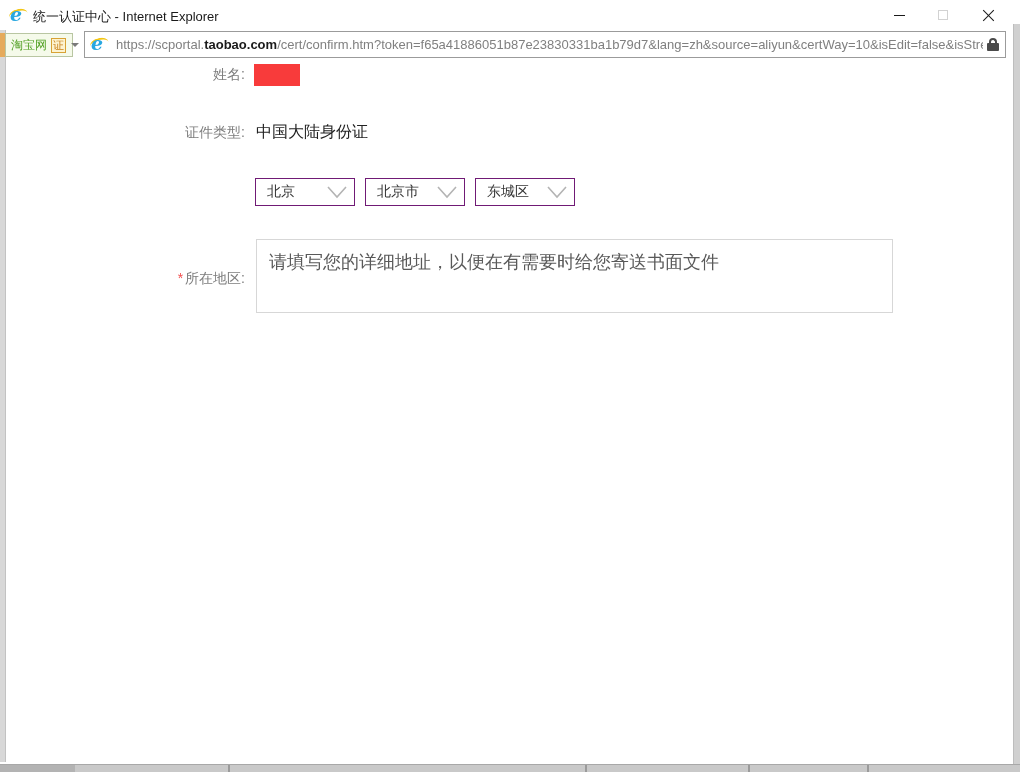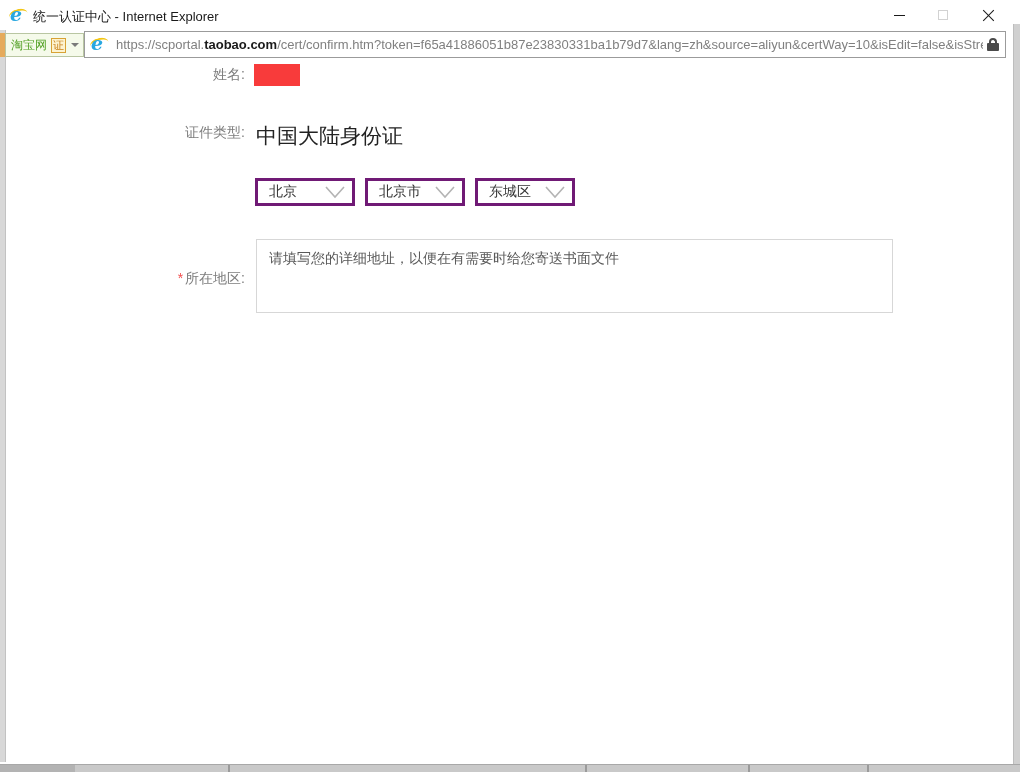--- a/index.html
+++ b/index.html
@@ -45,21 +45,21 @@
   .glyph-max { width: 10px; height: 10px; border: 1px solid #d2d2d2; background: #fff; }
   .glyph-close { position: relative; width: 12px; height: 12px; }
   .glyph-close:before, .glyph-close:after {
     content: ""; position: absolute; left: 5px; top: -1px; width: 1px; height: 15px; background: #1a1a1a;
   }
   .glyph-close:before { transform: rotate(45deg); }
   .glyph-close:after { transform: rotate(-45deg); }
 
   
   .parent-tab {
-    position: absolute; left: 5px; top: 33px; width: 79px; height: 24px;
+    position: absolute; left: 5px; top: 33px; width: 68px; height: 24px;
     background: #f5faea; border: 1px solid #b9c6a2;
     display: flex; align-items: center; padding: 0 4px 0 5px;
   }
   .parent-tab .site { font-size: 12px; color: #52a024; white-space: nowrap; }
   .cert-badge {
     margin-left: 4px; font-size: 11px; line-height: 13px; color: #c9821c;
     background: #fdf3d0; border: 1px solid #d8a235; padding: 0 1px;
   }
   .tab-caret {
     margin-left: 5px; width: 0; height: 0;
@@ -82,36 +82,36 @@
   }
   .lock-icon .body { position: absolute; left: 0; top: 5px; width: 12px; height: 8px; background: #4a4a4a; border-radius: 1px; }
 
   
   .form-label {
     position: absolute; left: 60px; width: 185px; text-align: right;
     font-size: 14px; color: #7d7d7d; white-space: nowrap;
   }
   .req { color: #f24d4d; margin-right: 2px; font-size: 14px; }
   .redacted-name { position: absolute; left: 254px; top: 64px; width: 46px; height: 22px; background: #f83b3b; }
-  .cert-type-value { position: absolute; left: 256px; top: 122px; font-size: 21px; color: #222222; text-align: right; }
+  .cert-type-value { position: absolute; left: 256px; top: 122px; font-size: 16px; color: #222222; text-align: right; }
 
   .region-select {
     position: absolute; top: 178px; width: 100px; height: 28px;
-    border: 3px solid #701a75; background: #ffffff;
+    border: 1px solid #701a75; background: #ffffff;
     display: flex; align-items: center; justify-content: space-between;
     padding: 0 6px 0 11px; cursor: default;
   }
   .region-select .val { font-size: 14px; color: #333333; }
   .chev { width: 22px; height: 14px; }
 
   .detail-textarea {
     position: absolute; left: 256px; top: 239px; width: 637px; height: 74px;
     border: 1px solid #d7d7d7; resize: none; outline: none;
     font-family: "Liberation Sans", "DejaVu Sans", sans-serif;
-    font-size: 14px; color: #333333; padding: 10px 12px; background: #fff;
+    font-size: 18px; color: #333333; padding: 10px 12px; background: #fff;
   }
   .detail-textarea::placeholder { color: #595959; opacity: 1; }
 
   .confirm-btn {
     position: absolute; left: 459px; top: 347px; width: 102px; height: 34px;
     background: #00c1de; border: none; color: #ffffff; font-size: 15px;
     font-family: "Liberation Sans", "DejaVu Sans", sans-serif; cursor: pointer;
   }
 </style>
 </head>

